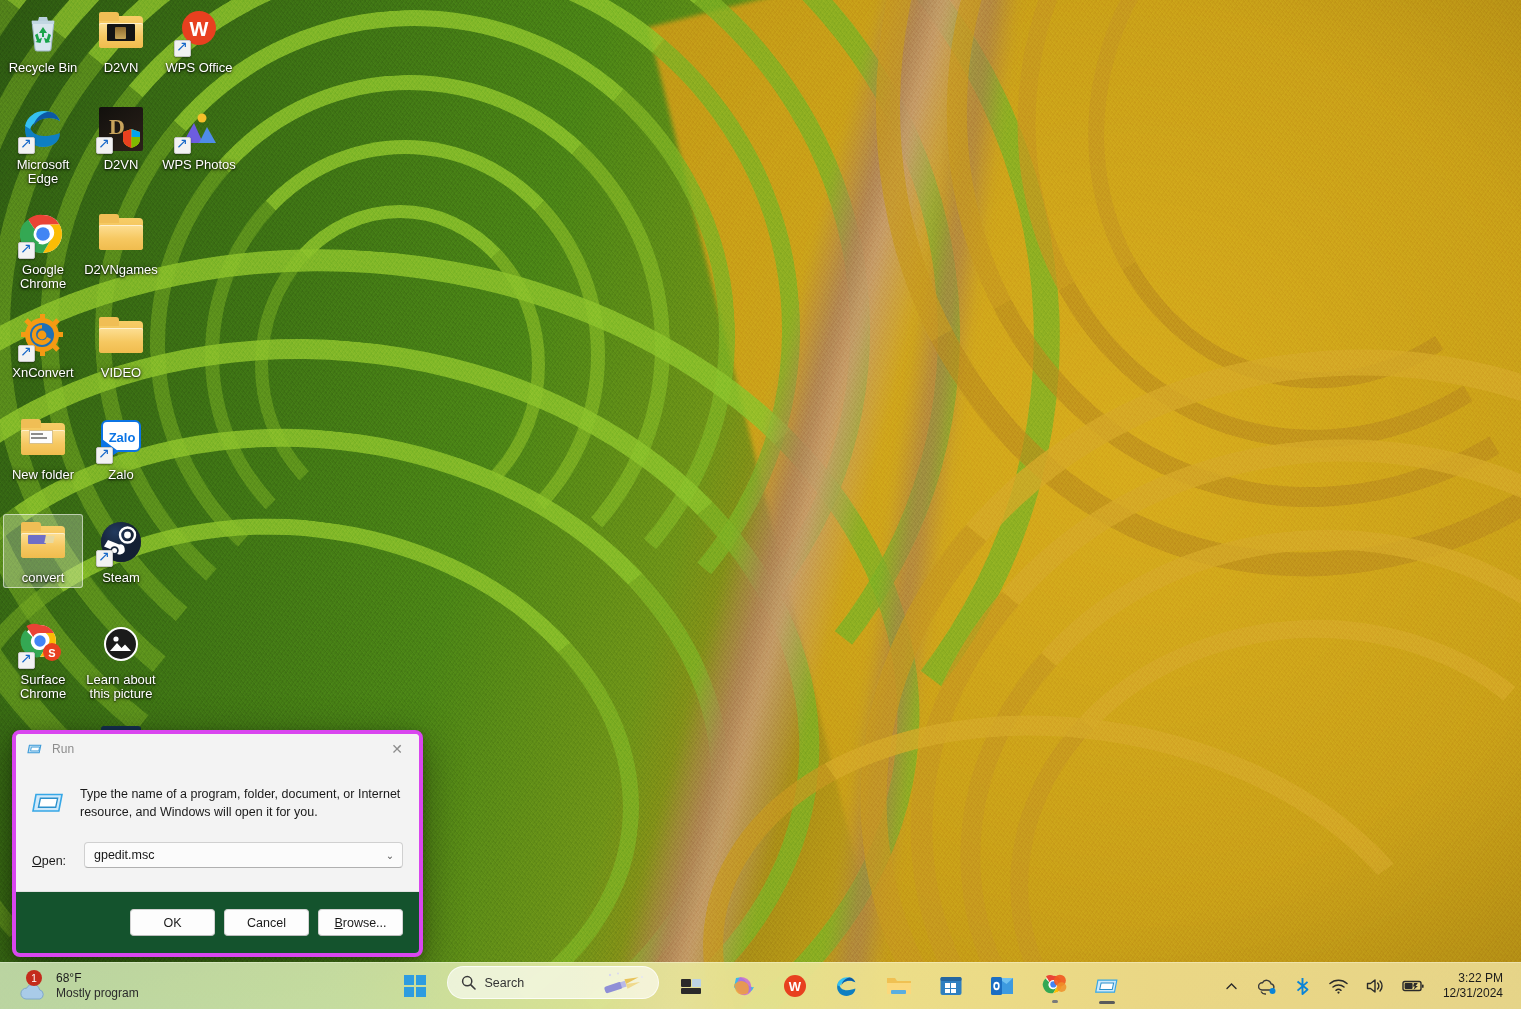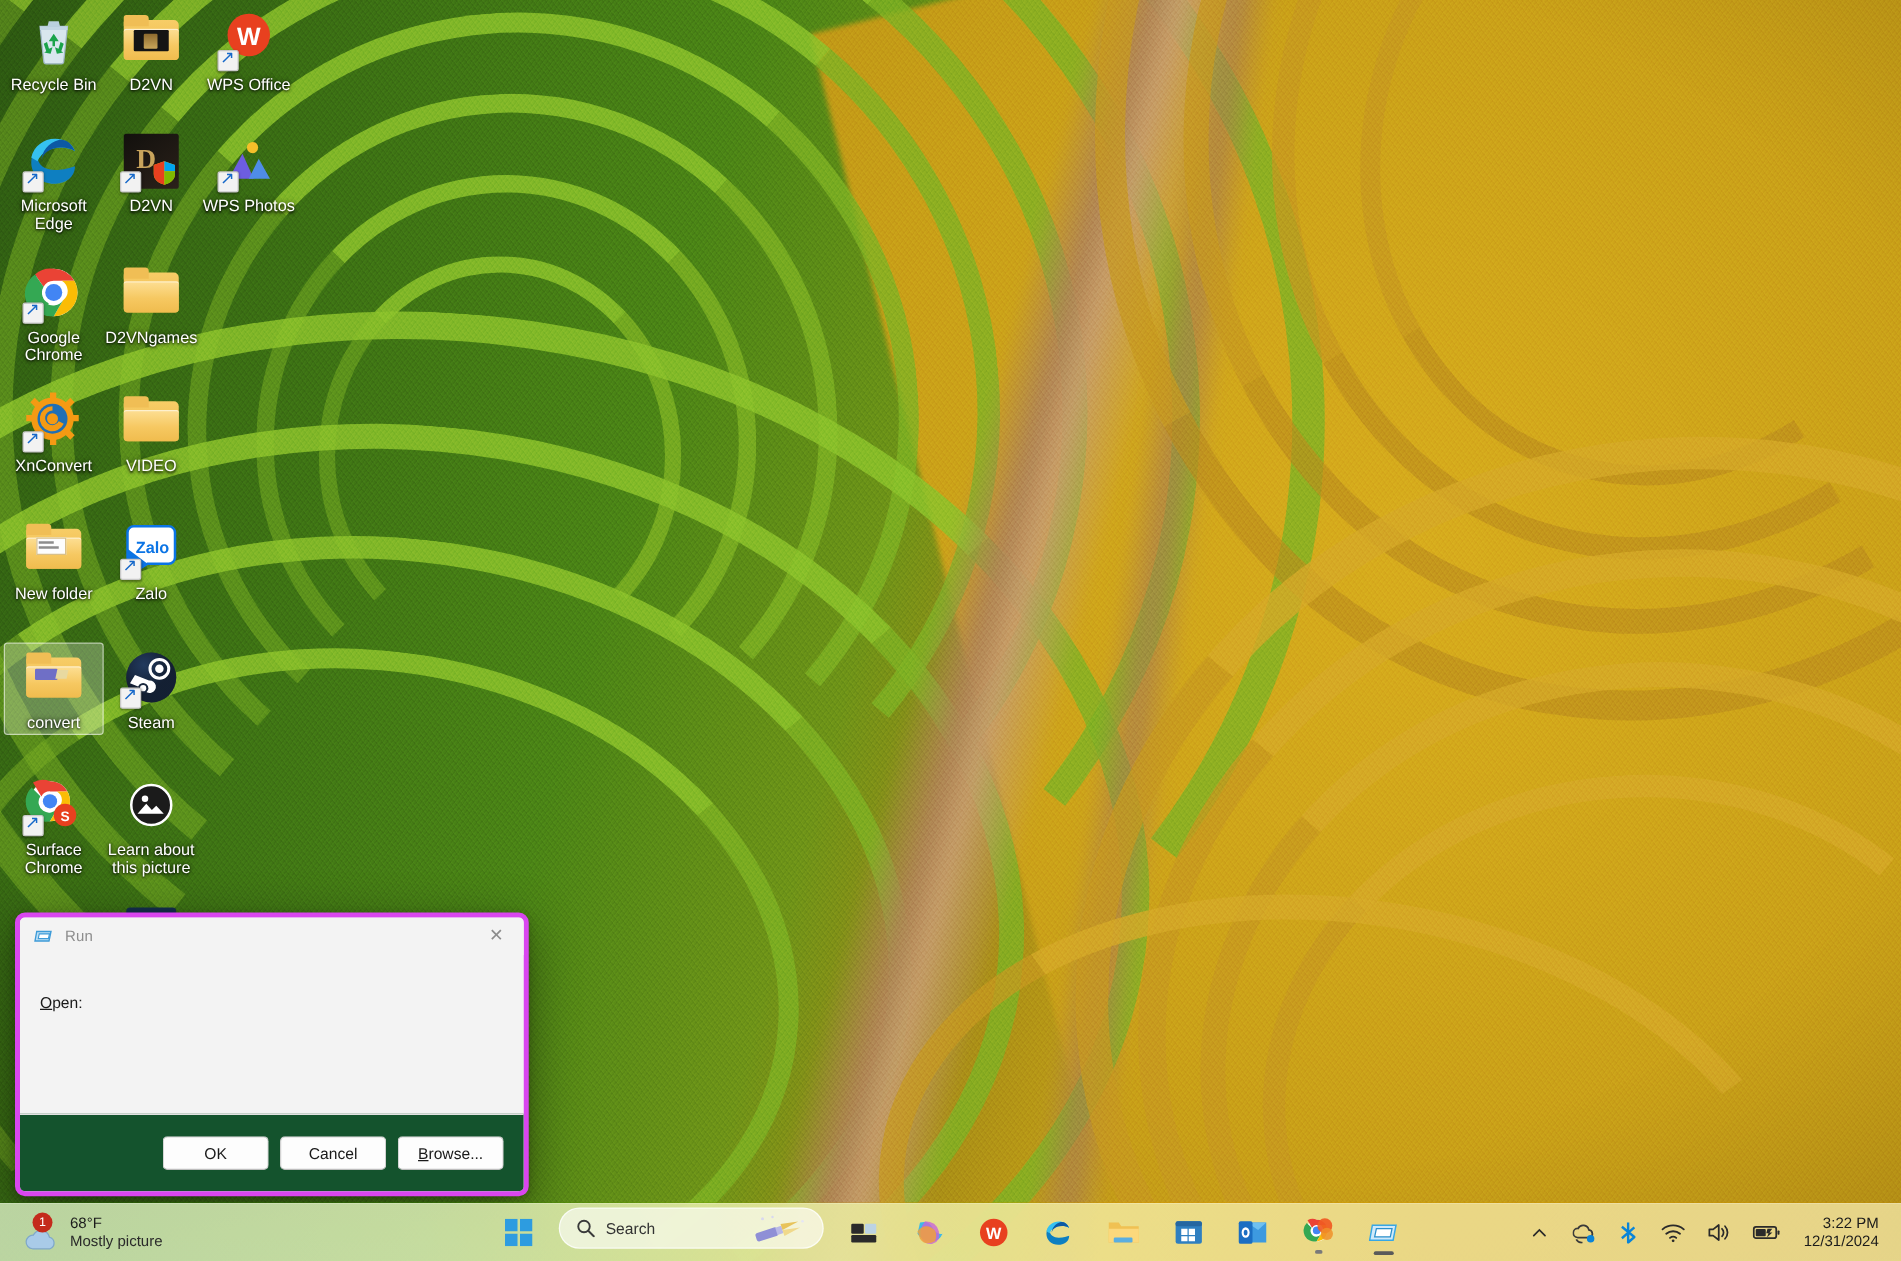--- a/index.html
+++ b/index.html
@@ -695,23 +695,36 @@
         <svg width="16" height="16" viewBox="0 0 16 16">
           <path d="M2.4 4.2 h11.4 l-1.6 7.6 H1 Z" fill="#bfe0f5" stroke="#3e9bd8" stroke-width="1.1"></path>
           <path d="M4.4 6.1 h8.2 l-0.9 3.8 H3.6 Z" fill="#ffffff" stroke="#3e9bd8" stroke-width=".9"></path>
         </svg>
       </div>
       <div class="tb-title">Run</div>
       <div id="run-close">✕</div>
     </div>
 
     <div id="run-body">
+      <div class="run-desc-row">
+        <div class="run-big-icon">
+          <svg width="33" height="33" viewBox="0 0 33 33">
+            <path d="M4 8.5 h26 l-3.2 16.5 H1 Z" fill="#cfe9fa" stroke="#36a7e6" stroke-width="1.6"></path>
+            <path d="M8.4 12.3 h17.2 l-1.9 9 H6.5 Z" fill="#ffffff" stroke="#2b90cc" stroke-width="1.4"></path>
+          </svg>
+        </div>
+        <div class="run-desc">Type the name of a program, folder, document, or Internet resource, and Windows will open it for you.</div>
+      </div>
 
       <div class="open-row">
         <div class="open-label"><u>O</u>pen:</div>
+        <div class="combo">
+          <div class="value" title="gpedit.msc">gpedit.msc</div>
+          <div class="chev">⌄</div>
+        </div>
       </div>
     </div>
 
     <div id="run-buttons">
       <div class="dlg-btn">OK</div>
       <div class="dlg-btn">Cancel</div>
       <div class="dlg-btn"><u>B</u>rowse...</div>
     </div>
   </div>
 
@@ -719,21 +732,21 @@
 
     <div id="weather">
       <div class="wx-icon">
         <div class="wx-badge">1</div>
         <svg width="30" height="28" viewBox="0 0 30 28" style="position:absolute; left:0; top:5px;">
           <path d="M8 22 a5.4 5.4 0 0 1 .6-10.8 7 7 0 0 1 13 1.6 A4.8 4.8 0 0 1 22 22 Z" fill="#a9cbe8" stroke="#7fa8ca" stroke-width="1"></path>
         </svg>
       </div>
       <div class="wx-text">
         <div class="wx-temp">68°F</div>
-        <div class="wx-cond">Mostly picture</div>
+        <div class="wx-cond">Mostly program</div>
       </div>
     </div>
 
     <div id="tb-center">
 
       <div class="tb-item">
         <svg width="22" height="22" viewBox="0 0 22 22">
           <rect x="0" y="0" width="10" height="10" fill="#2d9ce0"></rect>
           <rect x="12" y="0" width="10" height="10" fill="#2d9ce0"></rect>
           <rect x="0" y="12" width="10" height="10" fill="#2d9ce0"></rect>

